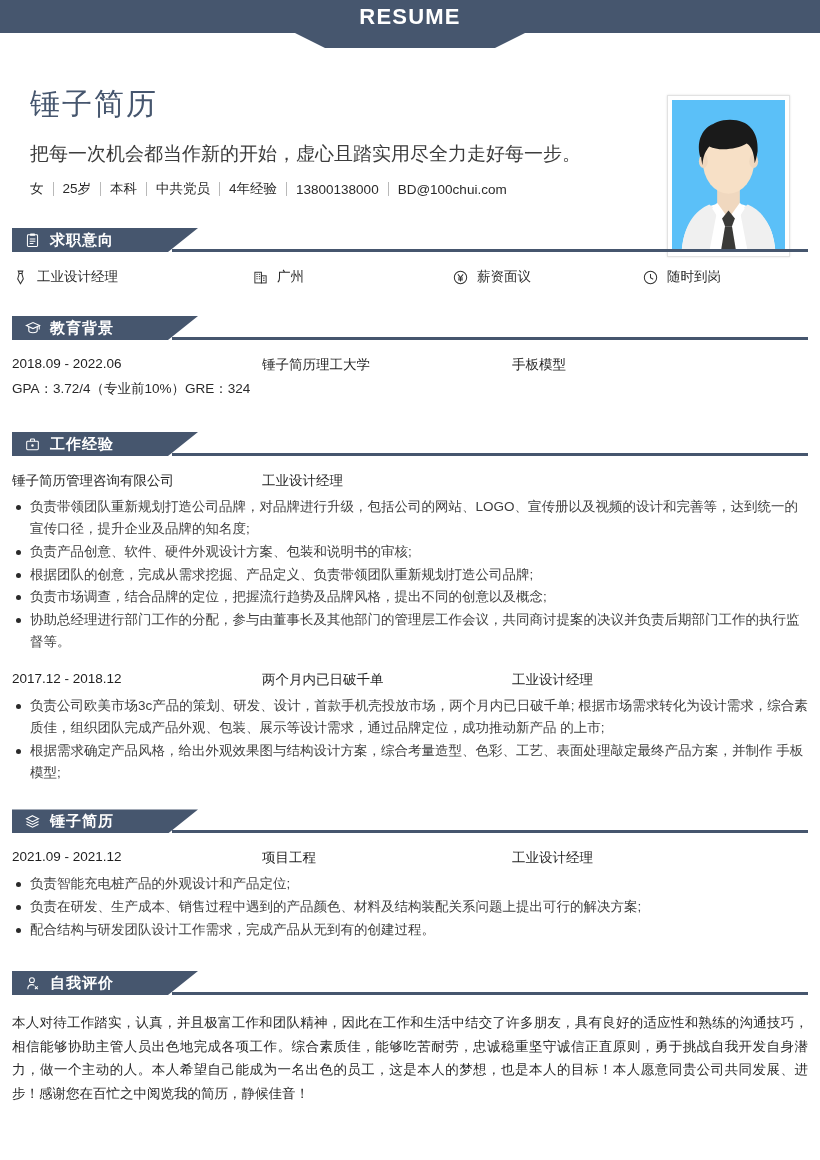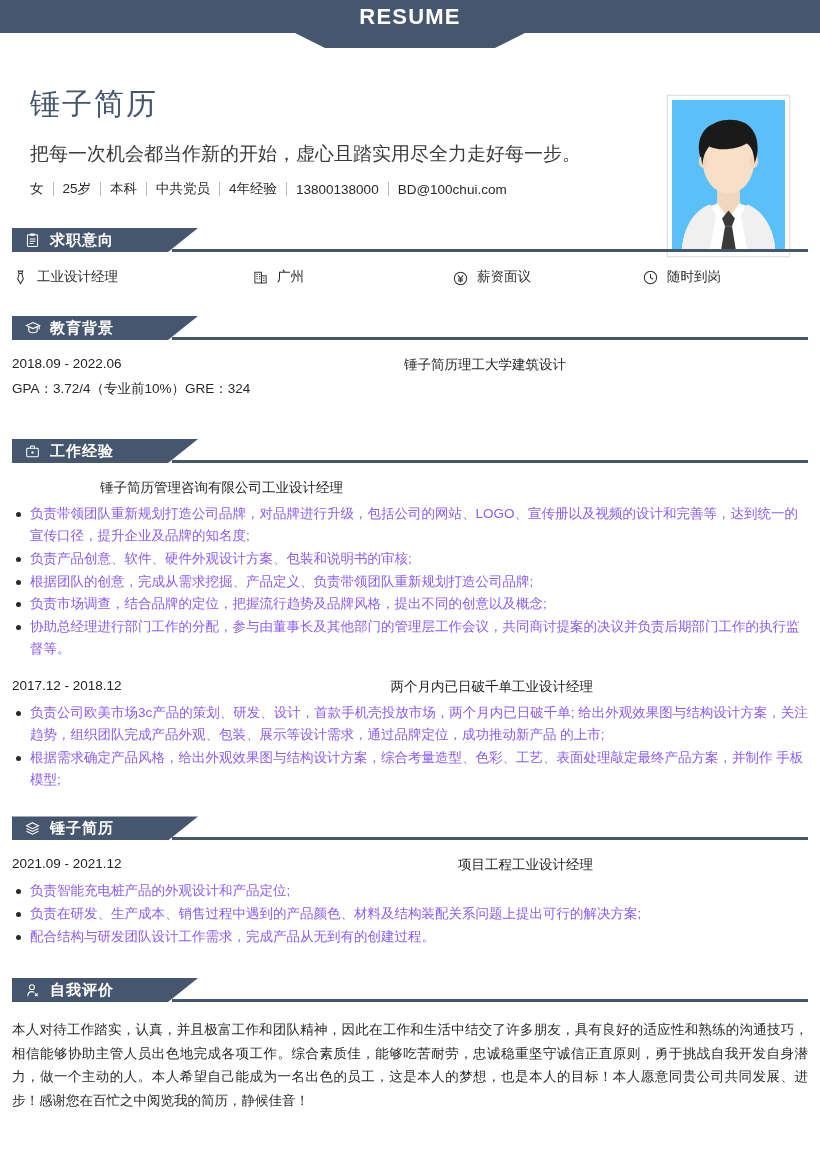--- a/index.html
+++ b/index.html
@@ -152,51 +152,51 @@
   }
   .intent-item .ico {
     width: 16px; height: 16px;
     margin-right: 9px;
     display: inline-flex;
     align-items: center; justify-content: center;
     flex: 0 0 auto;
   }
   .intent-item:nth-child(1) { width: 240px; }
   .intent-item:nth-child(2) { width: 200px; }
-  .intent-item:nth-child(3) { width: 190px; align-items: flex-end; }
+  .intent-item:nth-child(3) { width: 190px; }
 
   
   .entry { margin-bottom: 4px; }
   .entry-head {
     display: flex;
     font-size: 13.5px;
     font-weight: normal;
     color: #1e1e1e;
     margin-bottom: 6px;
   }
   .entry-head .c1 { width: 250px; }
-  .entry-head .c2 { width: 250px; text-align: right; }
+  .entry-head .c2 { width: 250px; }
   .entry-head .c3 { flex: 1; }
 
   .sub-line {
     font-size: 13.5px;
     color: #2a2a2a;
-    margin: 4px 0 19px 0;
+    margin: 4px 0 12px 0;
   }
 
   ul.bullets {
     margin: 0; padding: 0;
     list-style: none;
   }
   ul.bullets li {
     position: relative;
     padding-left: 18px;
     font-size: 13.5px;
     line-height: 1.62;
-    color: #8b5cf6;
+    color: #404040;
     margin-bottom: 1px;
   }
   ul.bullets li::before {
     content: "";
     position: absolute;
     left: 4px; top: 9px;
     width: 5px; height: 5px;
     border-radius: 50%;
     background: #2a2a2a;
   }
@@ -352,21 +352,21 @@
         </svg>
       </span>
       <span>教育背景</span>
     </div>
   </div>
   <div>
       <div class="entry">
         <div class="entry-head">
           <div class="c1">2018.09 - 2022.06</div>
           <div class="c2">锤子简历理工大学</div>
-          <div class="c3">建筑设计</div>
+          <div class="c3">手板模型</div>
         </div>
         <div class="sub-line">GPA：3.72/4（专业前10%）GRE：324</div>
       </div>
     </div>
 </div>
 
 <div class="gap-md"></div>
 
 <div class="section">
   <div class="sec-head">
@@ -397,21 +397,21 @@
           <li>协助总经理进行部门工作的分配，参与由董事长及其他部门的管理层工作会议，共同商讨提案的决议并负责后期部门工作的执行监督等。</li>
         </ul>
       </div>
       <div class="entry">
         <div class="entry-head">
           <div class="c1">2017.12 - 2018.12</div>
           <div class="c2">两个月内已日破千单</div>
           <div class="c3">工业设计经理</div>
         </div>
         <ul class="bullets">
-          <li>负责公司欧美市场3c产品的策划、研发、设计，首款手机壳投放市场，两个月内已日破千单; 给出外观效果图与结构设计方案，关注趋势，组织团队完成产品外观、包装、展示等设计需求，通过品牌定位，成功推动新产品 的上市;</li>
+          <li>负责公司欧美市场3c产品的策划、研发、设计，首款手机壳投放市场，两个月内已日破千单; 根据市场需求转化为设计需求，综合素质佳，组织团队完成产品外观、包装、展示等设计需求，通过品牌定位，成功推动新产品 的上市;</li>
           <li>根据需求确定产品风格，给出外观效果图与结构设计方案，综合考量造型、色彩、工艺、表面处理敲定最终产品方案，并制作 手板模型;</li>
         </ul>
       </div>
     </div>
 </div>
 
 <div class="gap-md"></div>
 
 <div class="section">
   <div class="sec-head">

